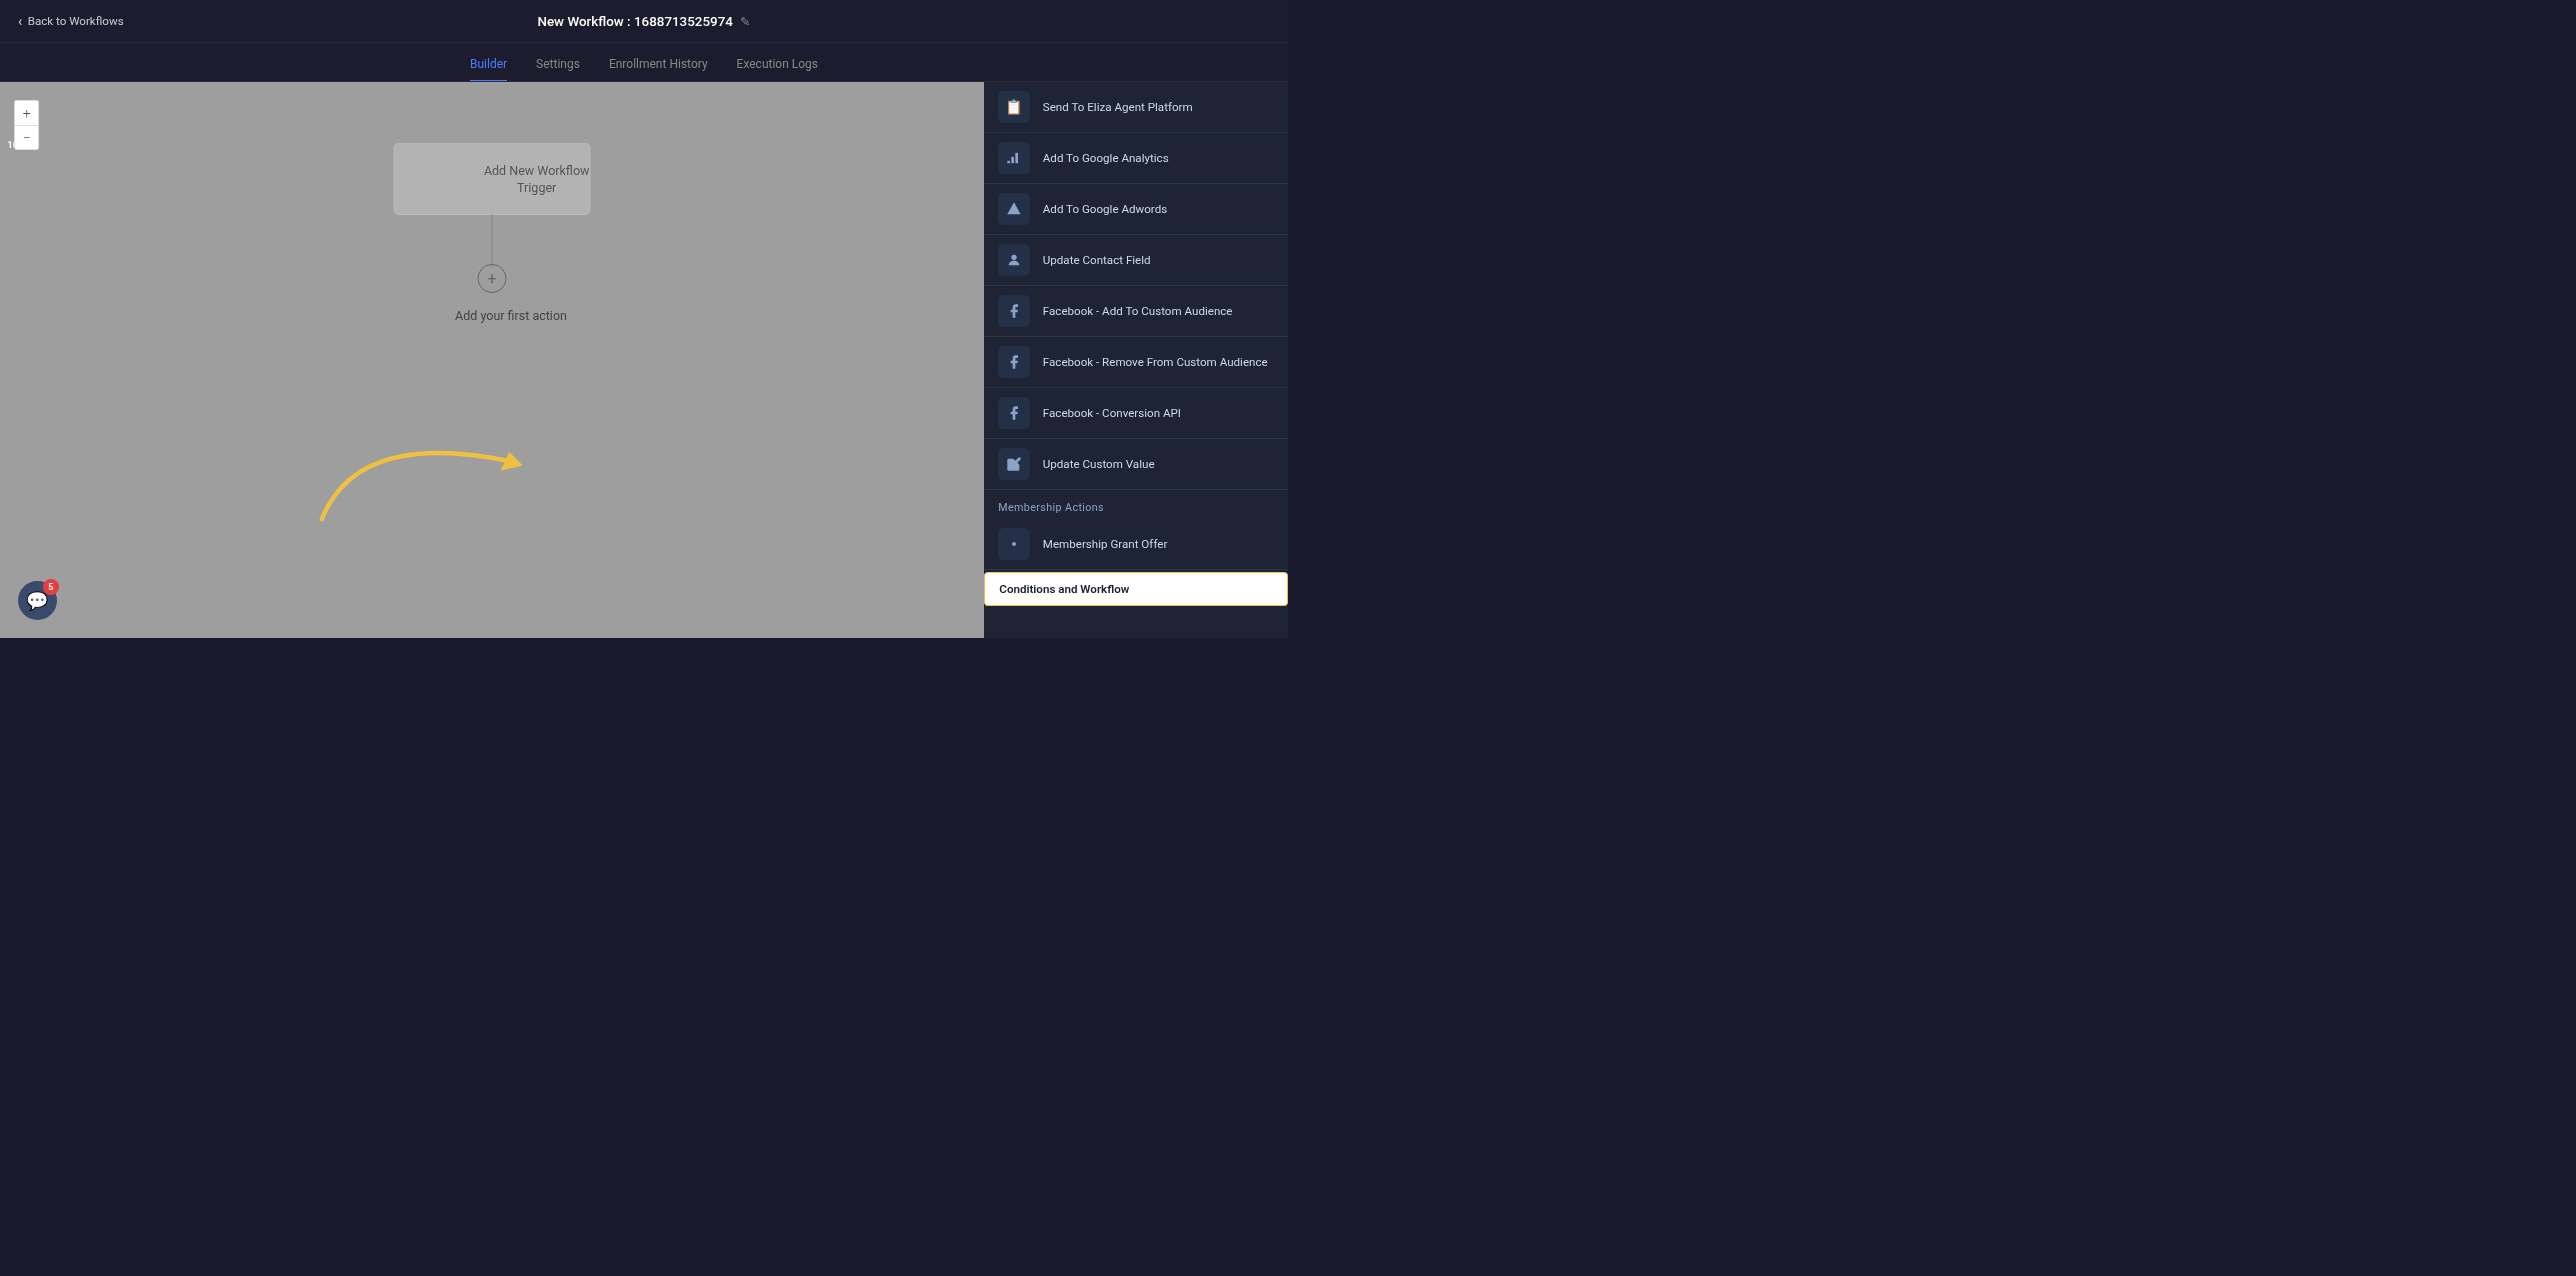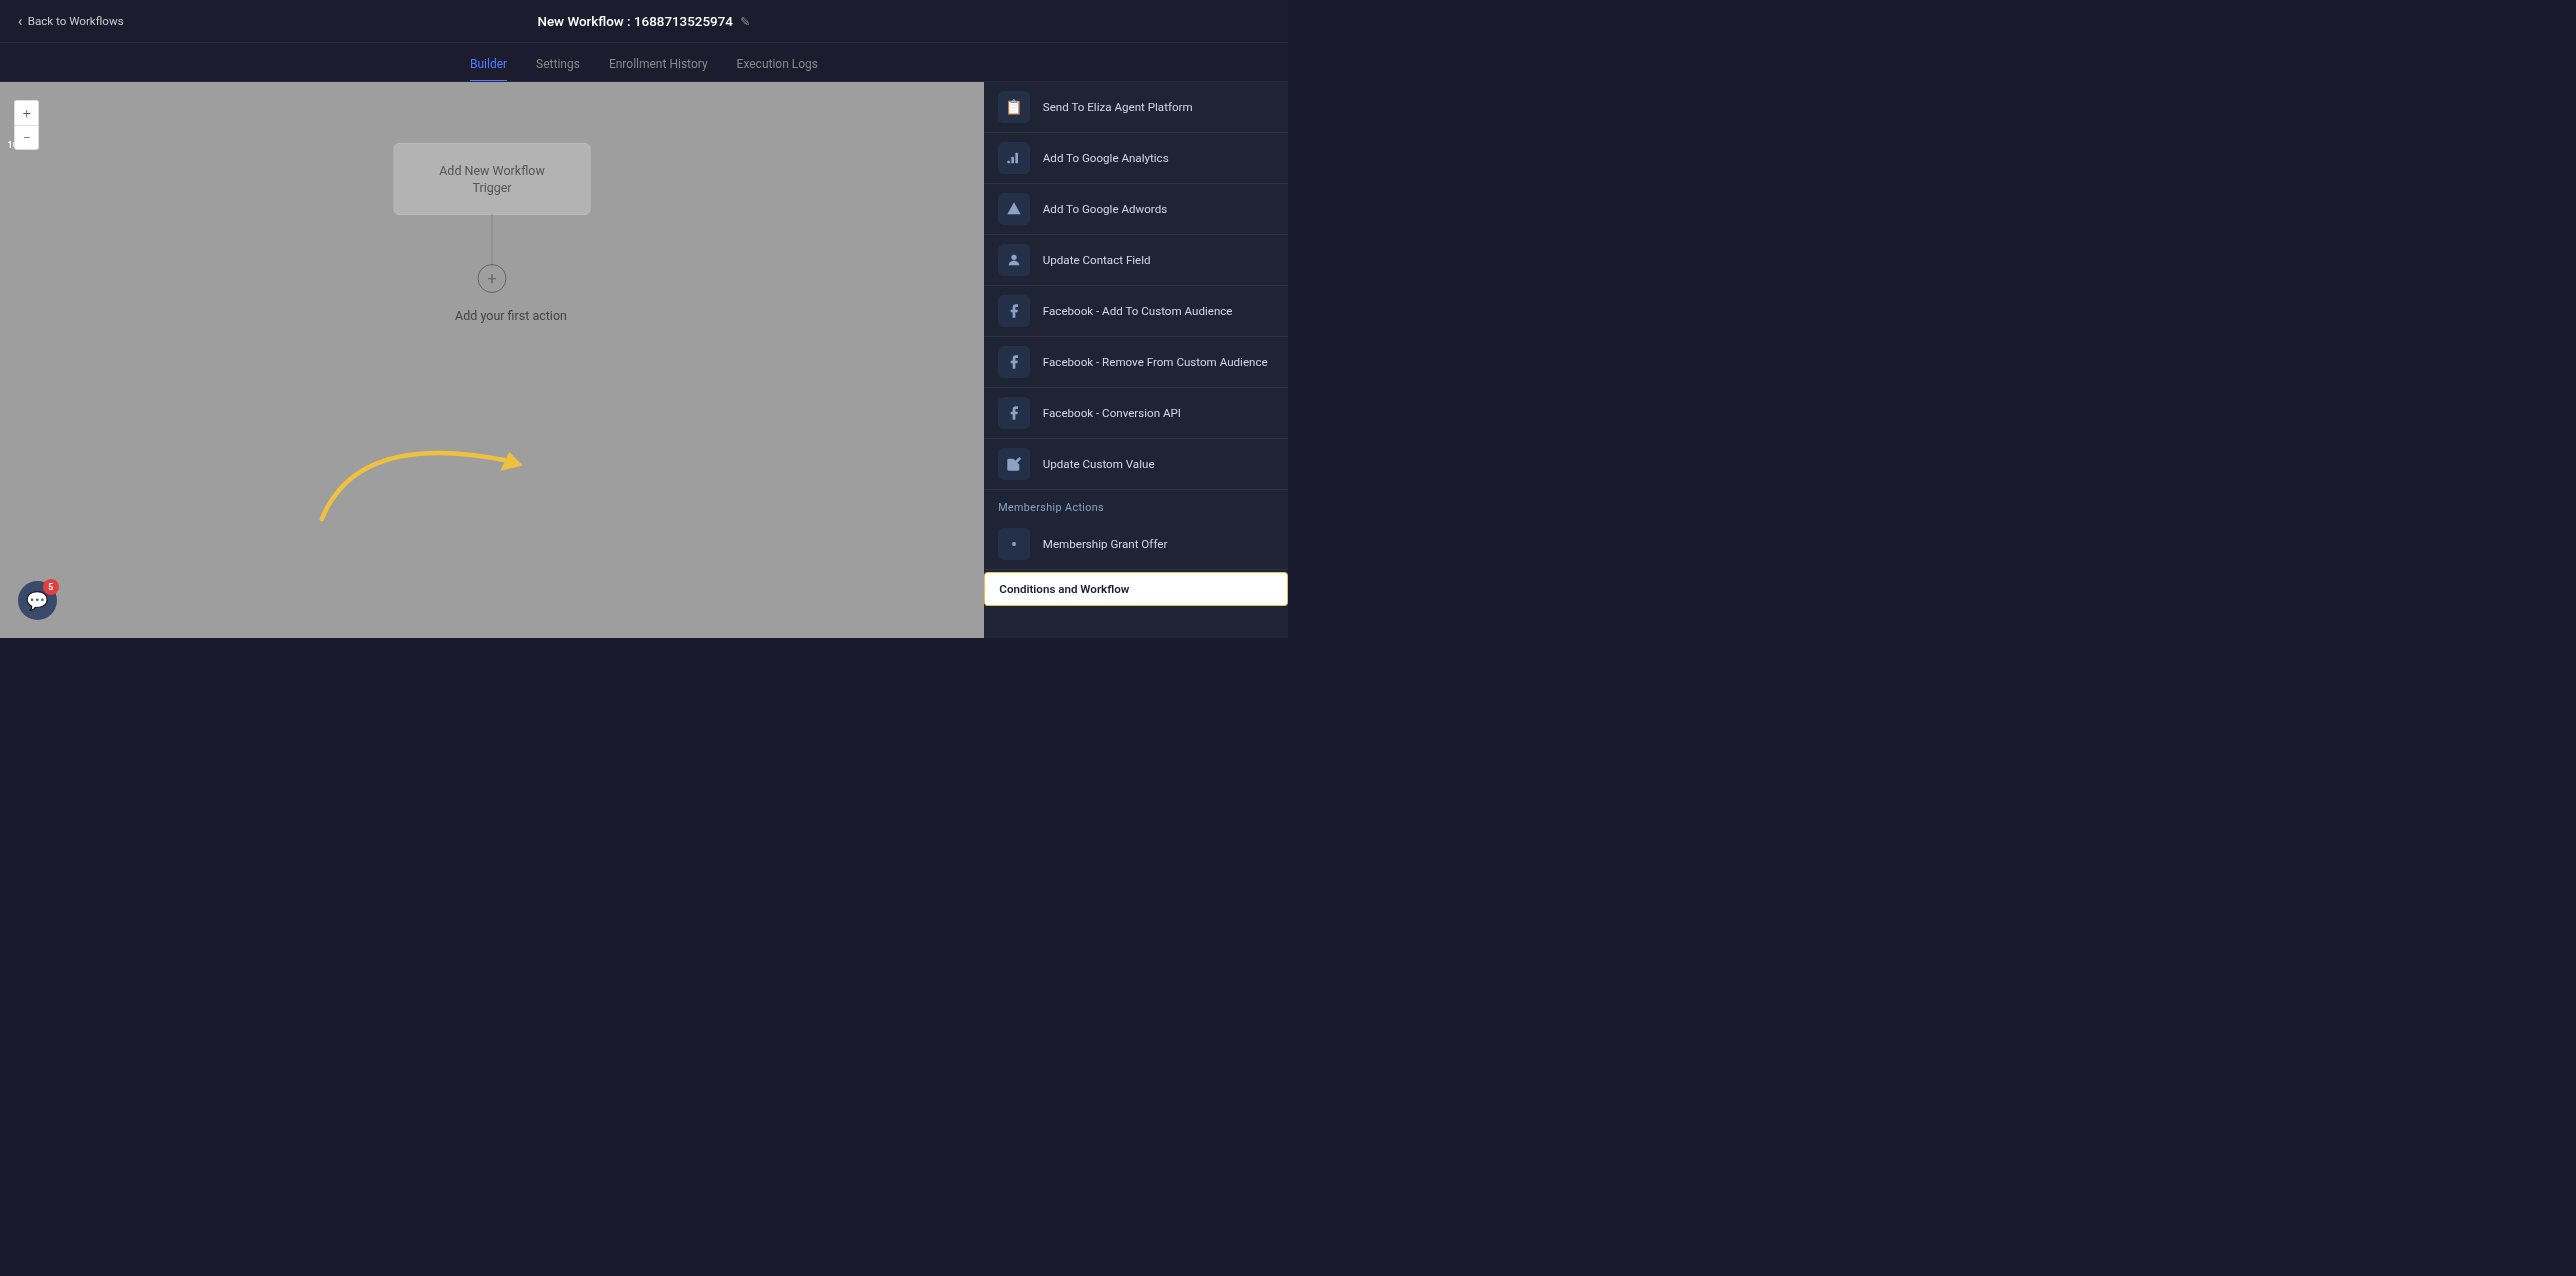--- a/index.html
+++ b/index.html
@@ -122,21 +122,21 @@
       top: 61px;
       left: 50%;
       transform: translateX(-50%);
       width: 197px;
       height: 72px;
       background: rgba(200,200,200,0.5);
       border: 0.9px solid #bbb;
       border-radius: 5.4px;
       display: flex;
       align-items: center;
-      justify-content: center;
+      justify-content: flex-end;
       text-align: center;
     }
     .trigger-text {
       font-size: 12.5px;
       color: #555;
       line-height: 1.4;
     }
 
     
     .connector-line {

